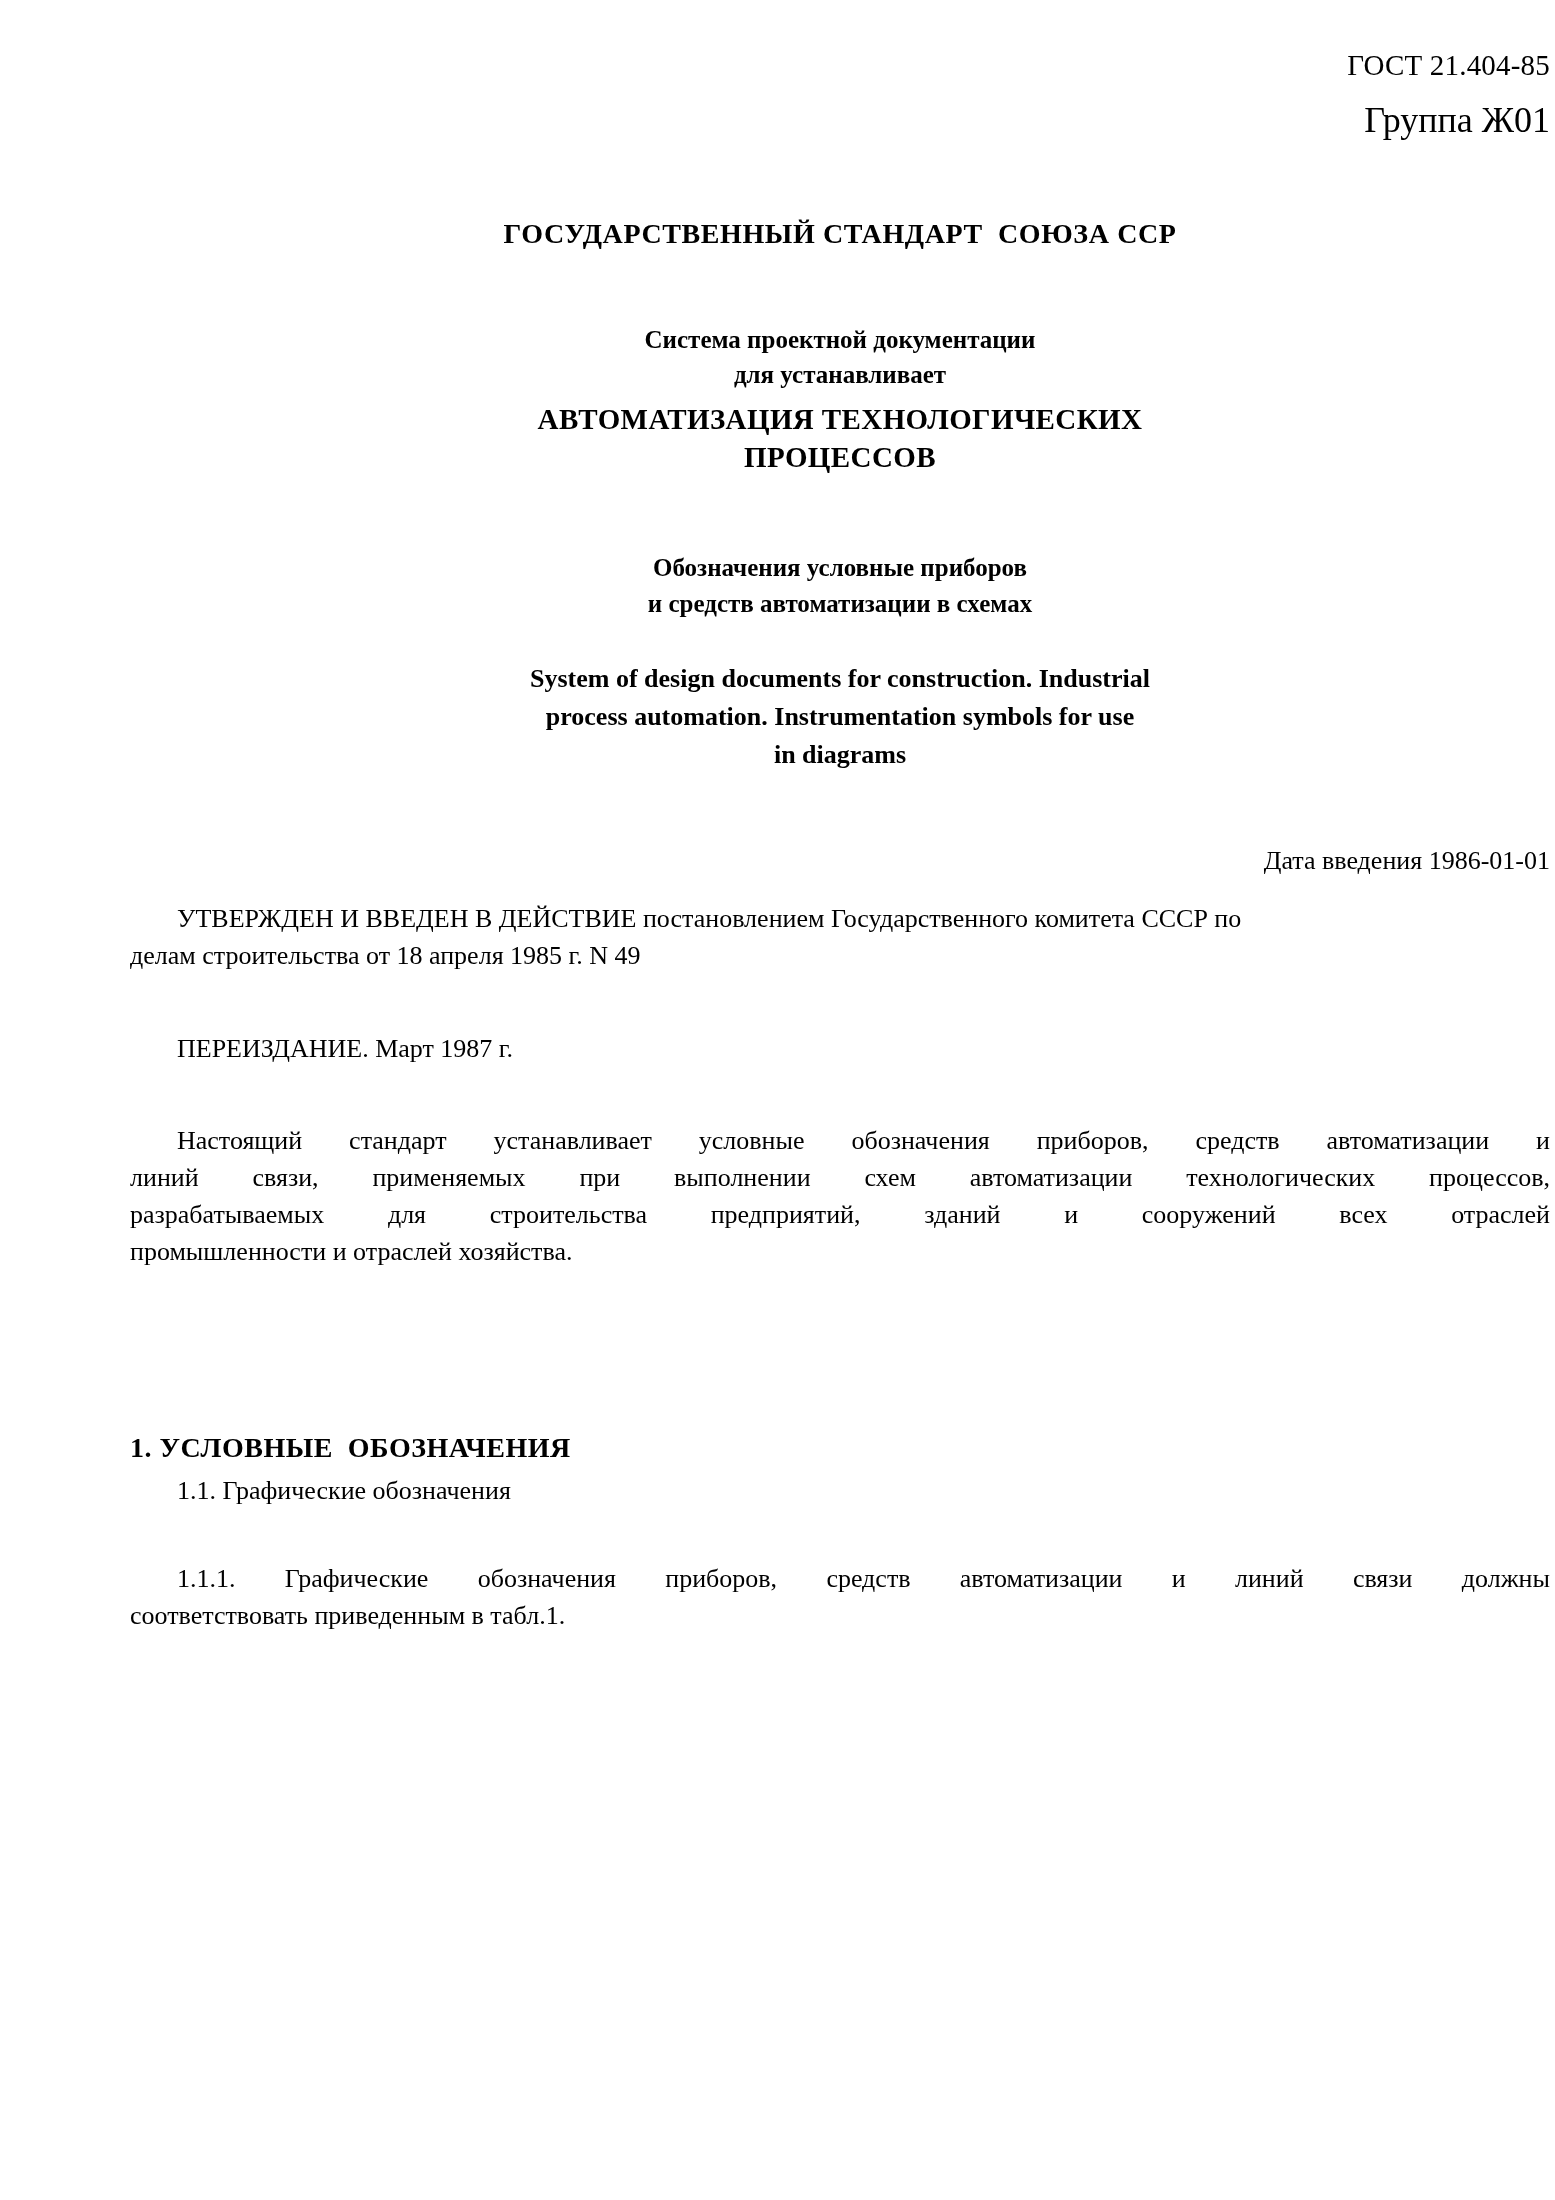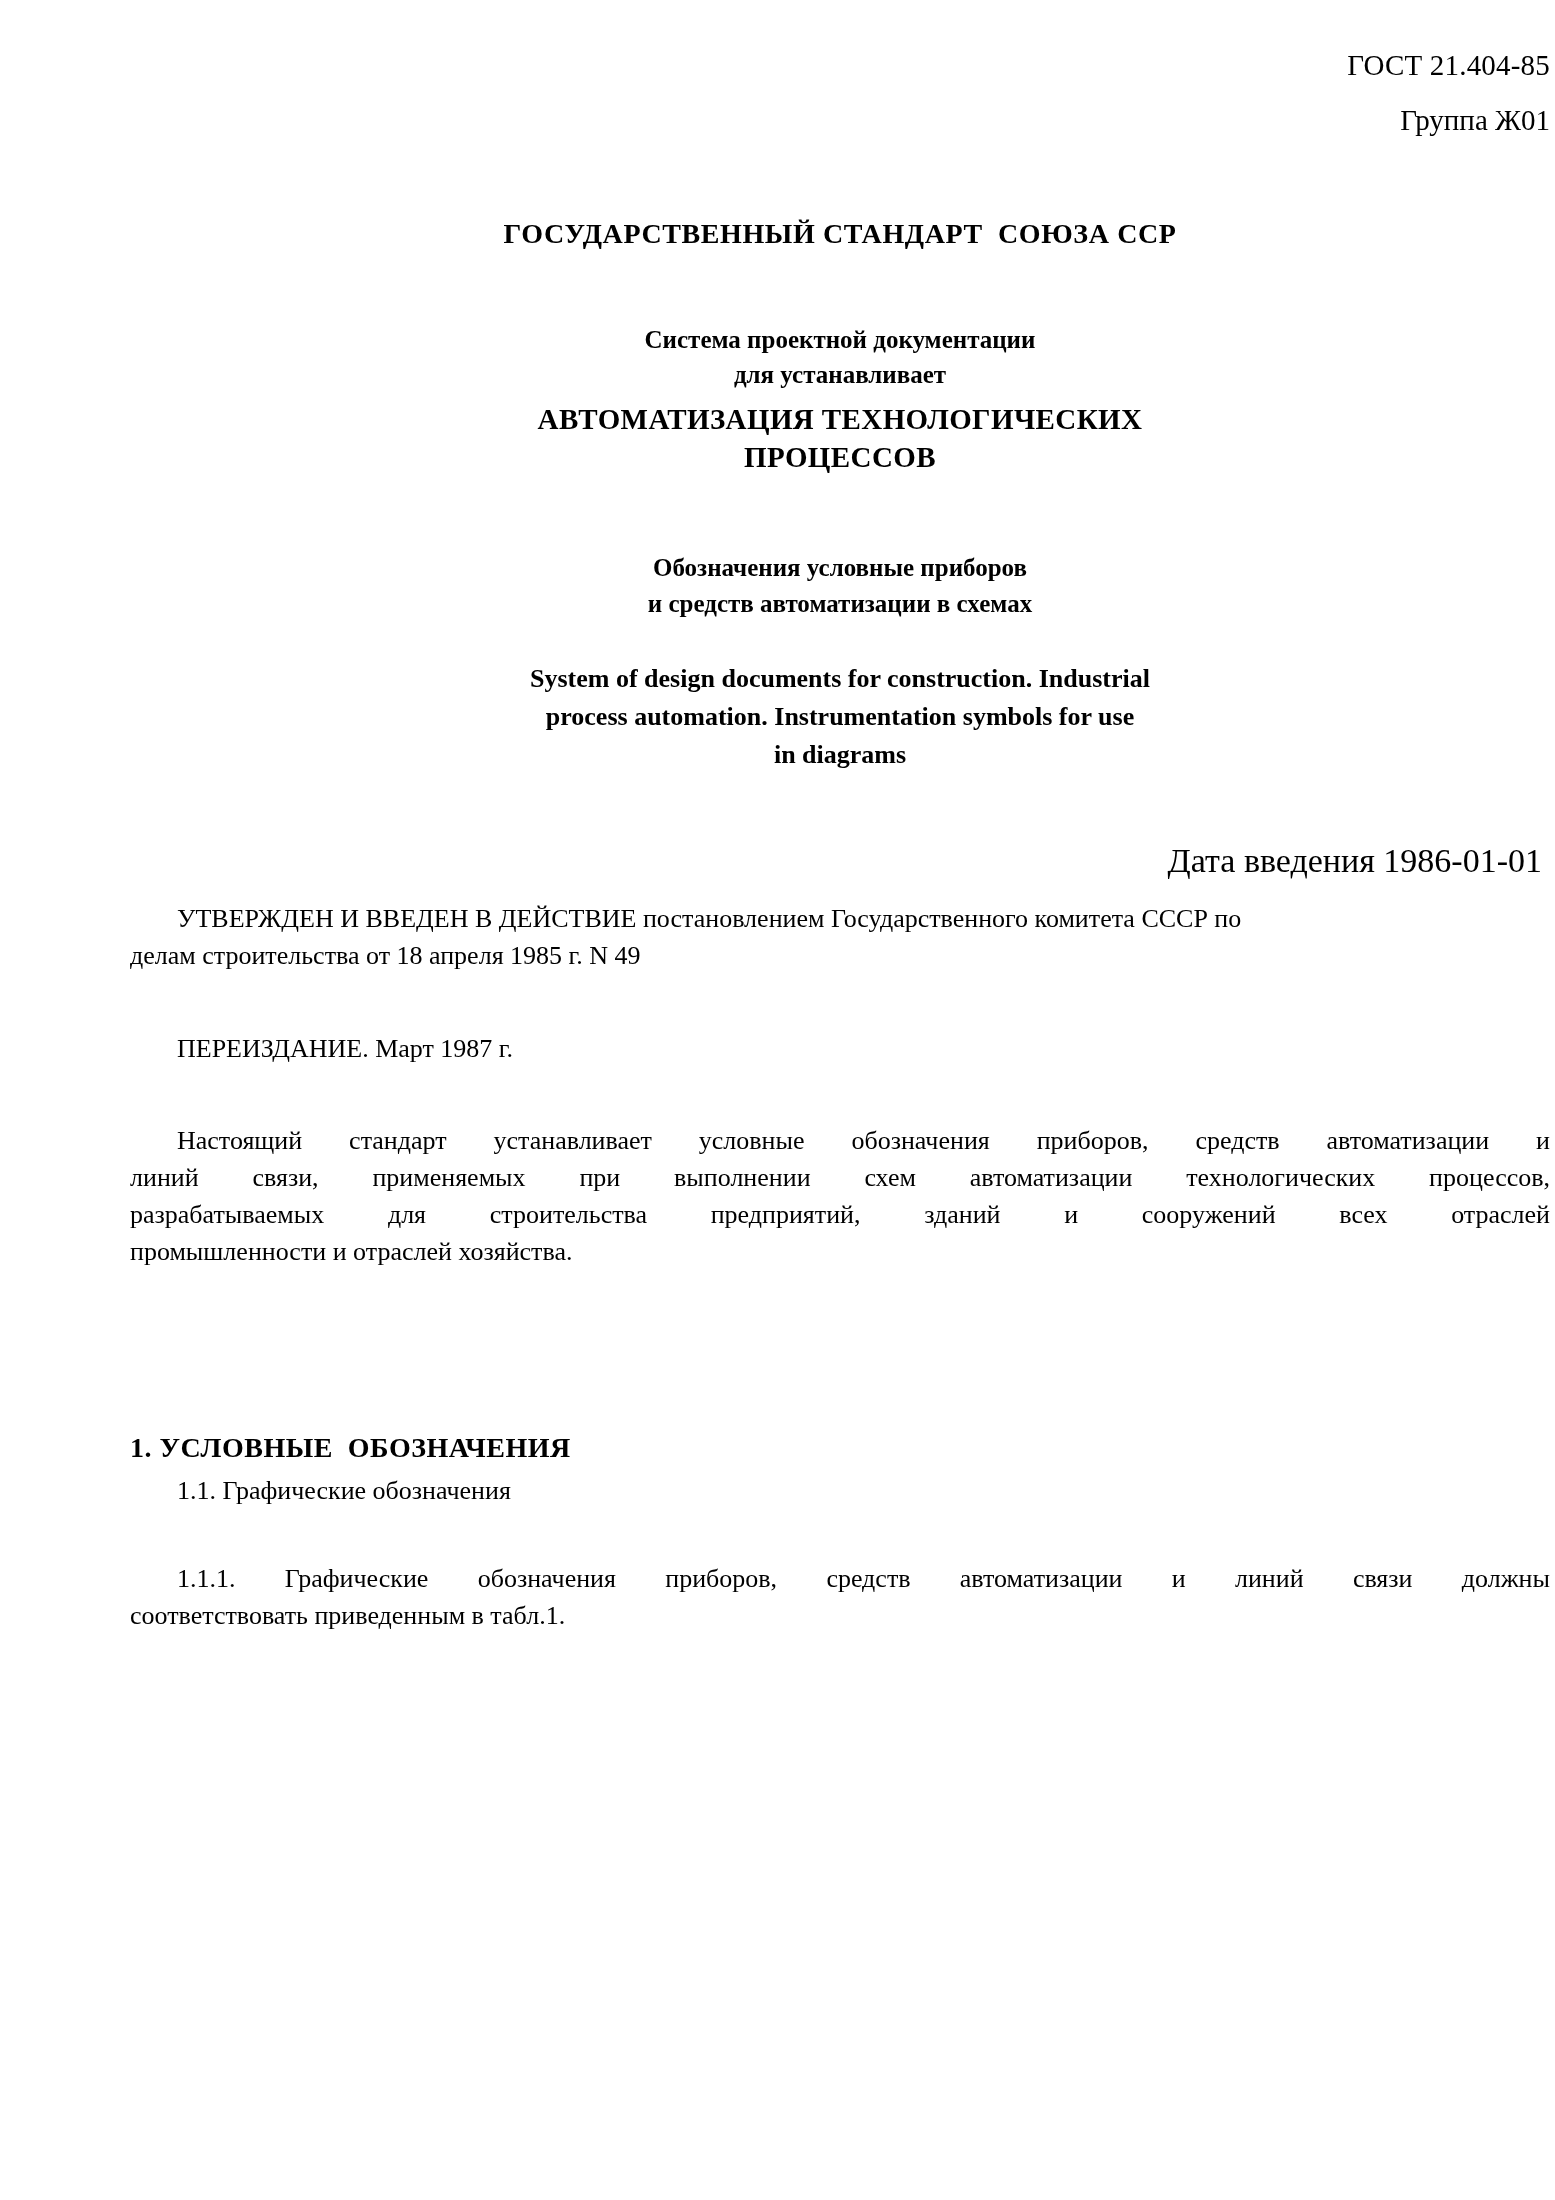--- a/index.html
+++ b/index.html
@@ -36,21 +36,21 @@
     top: 48px;
     right: 0;
     font-size: 29px;
     line-height: 34px;
     letter-spacing: 0.2px;
   }
   .doc-group {
     position: absolute;
     top: 104px;
     right: 0;
-    font-size: 29px;
+    font-size: 36px;
     line-height: 32px;
   }
 
   
   .std-title {
     position: absolute;
     top: 218px;
     left: 0;
     width: 1420px;
     text-align: center;
@@ -101,22 +101,22 @@
     width: 1420px;
     text-align: center;
     font-weight: bold;
     font-size: 26px;
     line-height: 38px;
   }
 
   .intro-date {
     position: absolute;
     top: 845px;
-    right: 8px;
-    font-size: 34px;
+    right: 0;
+    font-size: 26px;
     line-height: 32px;
   }
 
   
   .para {
     position: absolute;
     left: 0;
     width: 1420px;
     font-size: 26px;
     line-height: 37px;

